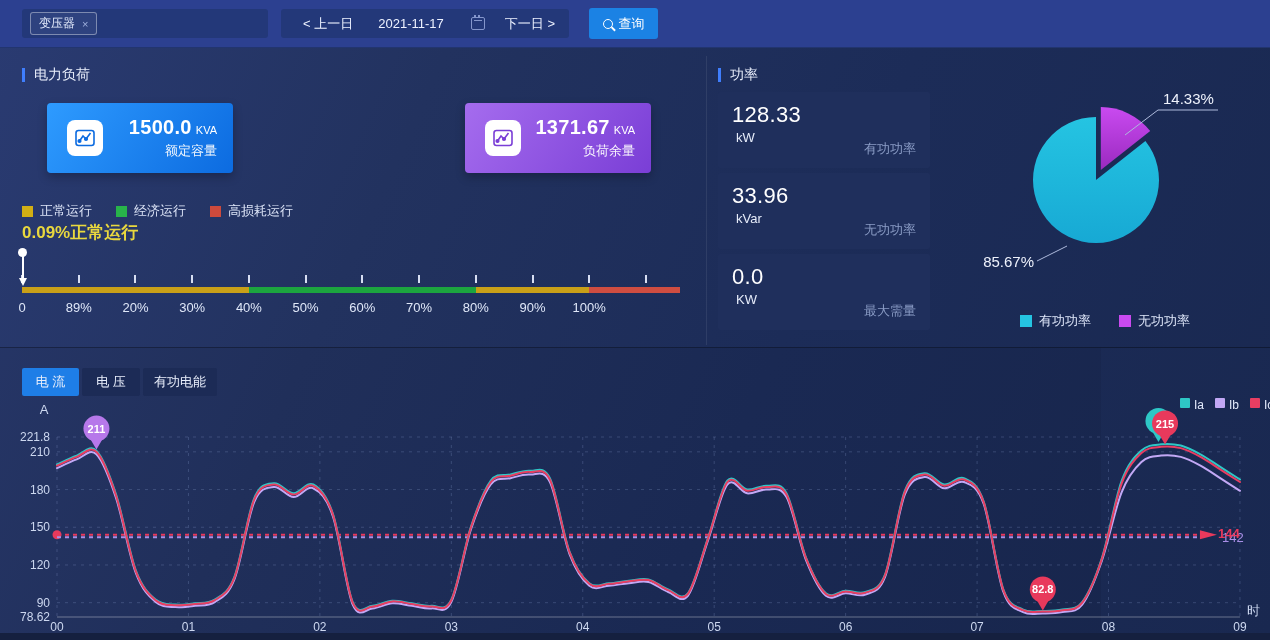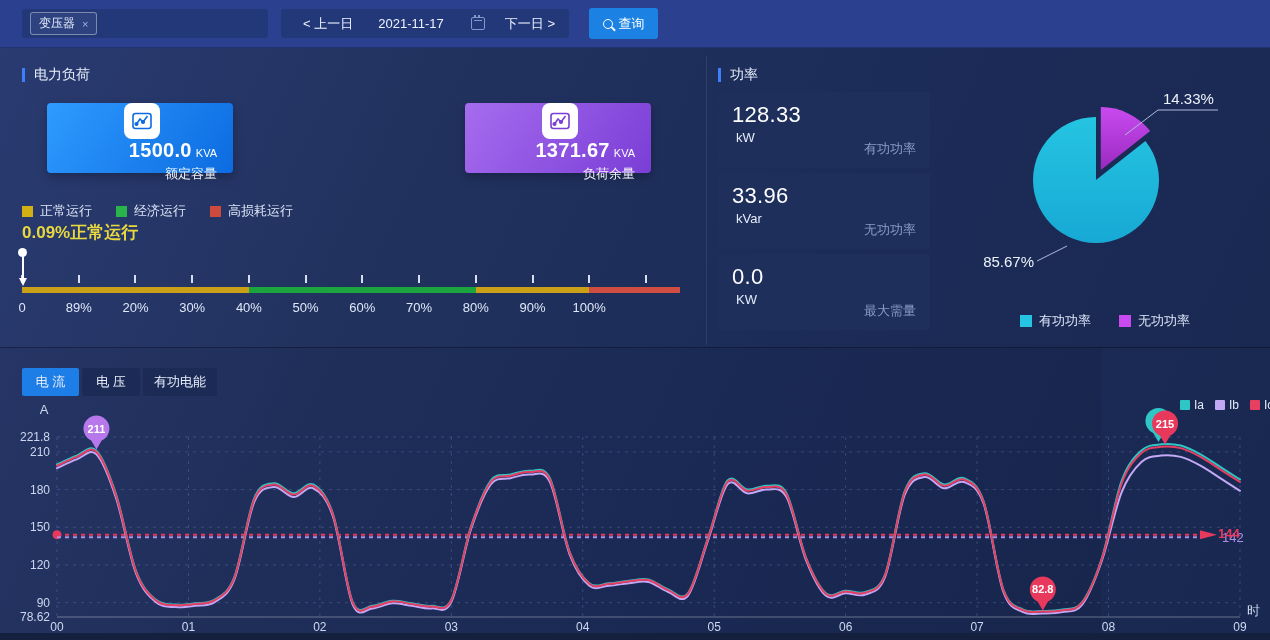--- a/index.html
+++ b/index.html
@@ -18,21 +18,21 @@
   .cal::before{content:"";position:absolute;left:2px;right:2px;top:2px;height:1px;background:#8496cc;}
   .cal::after{content:"";position:absolute;left:2px;top:-3px;width:2px;height:3px;background:#8496cc;box-shadow:4px 0 #8496cc;}
   .btn-next{margin:0 14px 0 20px;}
   .search-btn{position:absolute;left:589px;top:8px;width:69px;height:31px;background:#1b82e4;border:none;border-radius:3px;color:#fff;font-size:13px;display:flex;align-items:center;justify-content:center;gap:6px;cursor:pointer;font-family:inherit;}
   .mag{width:8px;height:8px;border:1.5px solid #fff;border-radius:50%;position:relative;display:inline-block;}
   .mag::after{content:"";position:absolute;width:5px;height:1.5px;background:#fff;transform:rotate(45deg);right:-4px;bottom:-2px;}
   
   .section-title{position:absolute;color:#e8eefb;font-size:14px;display:flex;align-items:center;gap:9px;}
   .section-title::before{content:"";width:3px;height:14px;background:#3f7efd;display:inline-block;}
   
-  .load-card{position:absolute;top:103px;width:186px;height:70px;border-radius:4px;display:flex;align-items:center;padding:0 16px 0 20px;box-sizing:border-box;color:#fff;box-shadow:0 4px 10px rgba(0,0,0,.25);flex-direction:column;}
+  .load-card{position:absolute;top:103px;width:186px;height:70px;border-radius:4px;display:flex;align-items:center;padding:0 16px 0 20px;box-sizing:border-box;color:#fff;box-shadow:0 4px 10px rgba(0,0,0,.25);}
   .card-icon{width:36px;height:36px;background:#fff;border-radius:8px;display:flex;align-items:center;justify-content:center;flex:0 0 auto;}
   .card-right{margin-left:auto;text-align:right;}
   .card-value{font-size:20px;font-weight:bold;letter-spacing:.3px;}
   .card-unit{font-size:11px;font-weight:normal;margin-left:4px;}
   .card-label{font-size:13px;opacity:.95;margin-top:3px;}
   
   .status-legend{position:absolute;left:22px;top:202px;display:flex;gap:24px;font-size:13px;color:#dce4f7;align-items:center;}
   .status-legend .item{display:flex;align-items:center;}
   .sq{width:11px;height:11px;display:inline-block;margin-right:7px;}
   .current-status{position:absolute;left:22px;top:221px;font-size:17px;font-weight:bold;color:#e9d83e;}
@@ -56,21 +56,21 @@
   
   .v-div{position:absolute;left:706px;top:56px;width:1px;height:289px;background:rgba(255,255,255,.08);}
   .h-div{position:absolute;left:0;top:347px;width:1270px;height:1px;background:rgba(0,0,0,.35);}
   .bottom-strip{position:absolute;left:0;bottom:0;width:1270px;height:7px;background:#15203f;}
   
   .panel-trend{position:absolute;left:0;top:348px;width:1101px;height:285px;background:rgba(0,0,0,.05);}
   .tab{position:absolute;top:20px;height:28px;border:none;border-radius:2px;color:#e8eefb;font-size:13px;display:flex;align-items:center;justify-content:center;cursor:pointer;background:#1c2b56;font-family:inherit;}
   .tab.active{background:#1e7ee7;}
   .tab1{left:22px;width:57px;} .tab2{left:82px;width:58px;} .tab3{left:143px;width:74px;}
   .trend-legend{position:absolute;left:1180px;top:50px;display:flex;gap:11px;font-size:12px;color:#e4ebfc;align-items:center;}
-  .trend-legend .item{display:flex;align-items:center;cursor:pointer;}
+  .trend-legend .item{display:flex;align-items:flex-start;cursor:pointer;}
   .trend-legend .sq{width:10px;height:10px;margin-right:4px;border-radius:1px;}
   svg{display:block;}
   #trendSvg{position:absolute;left:0;top:0;}
   #pieSvg{position:absolute;left:950px;top:58px;}
 </style>
 </head>
 <body>
 
 <div class="app">
 

